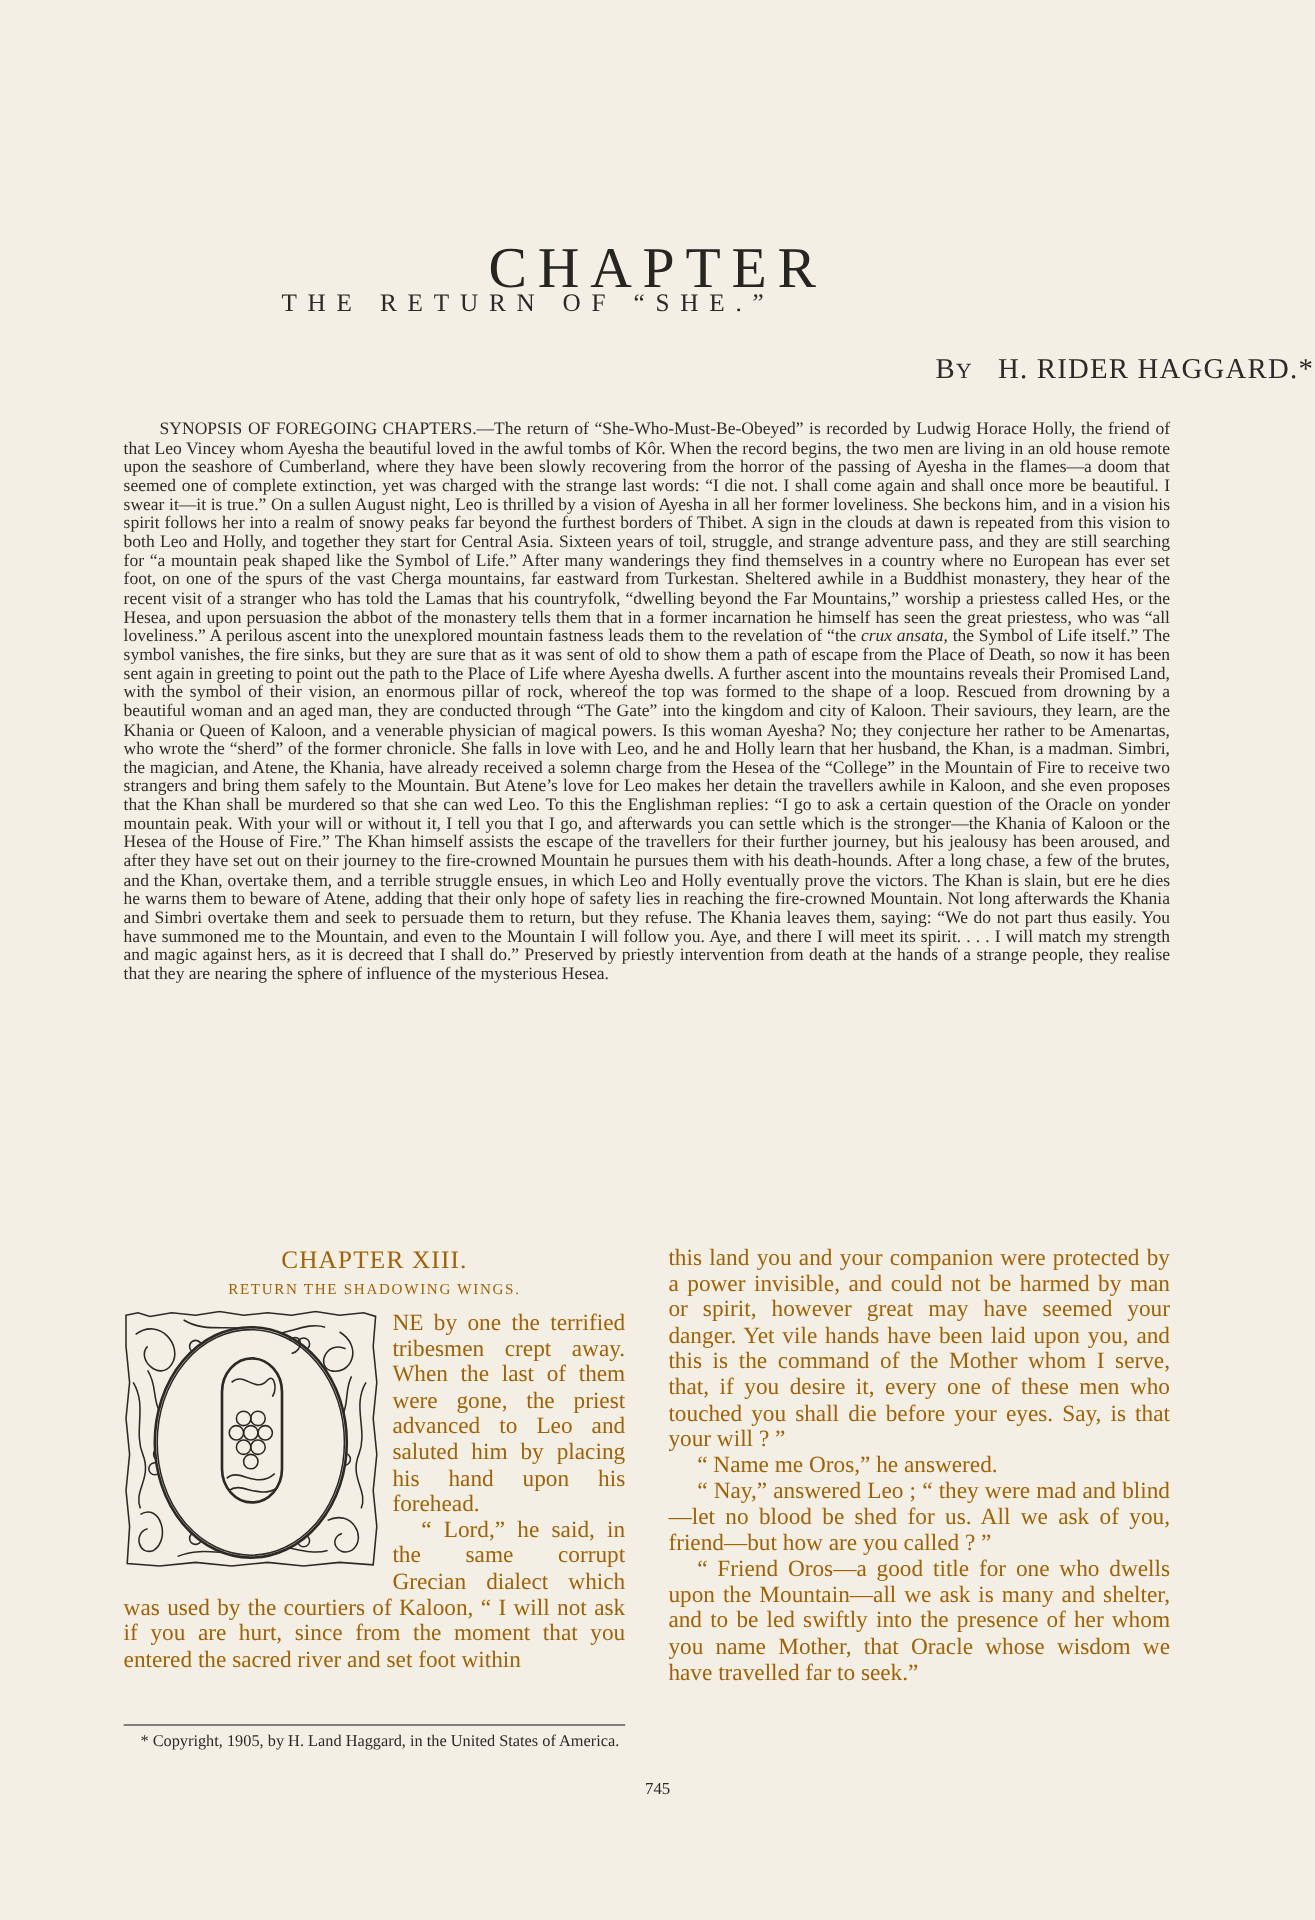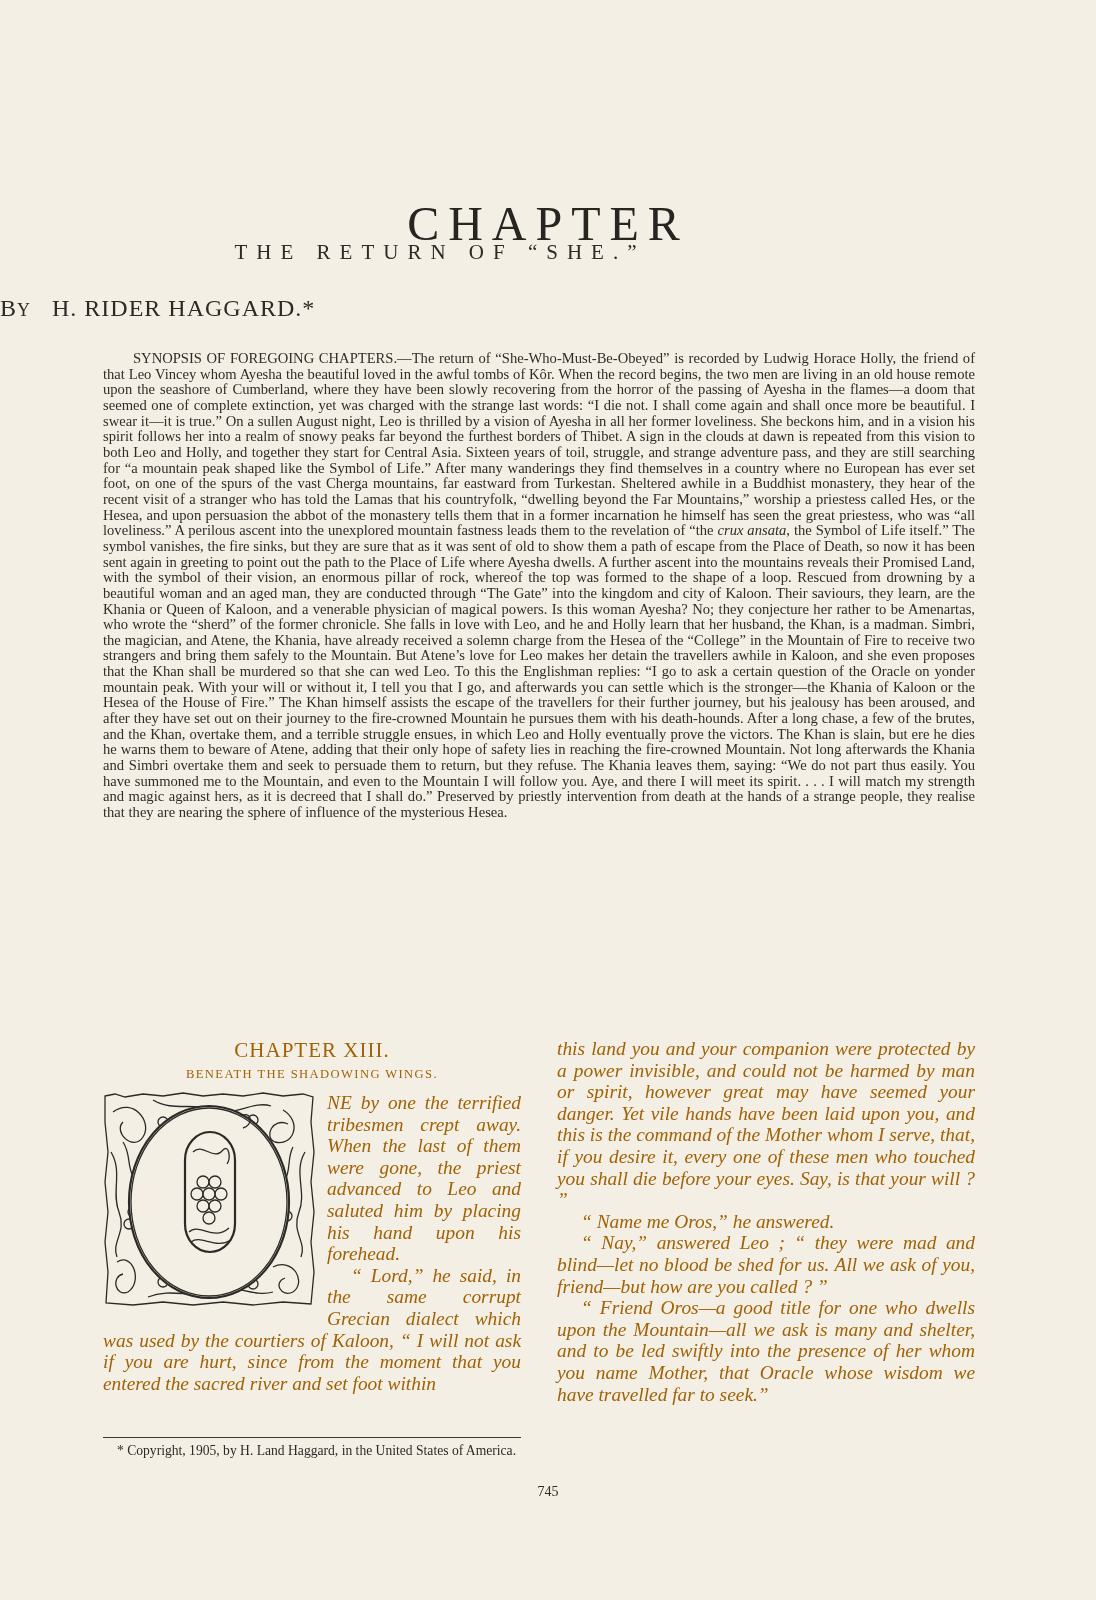--- a/index.html
+++ b/index.html
@@ -15,62 +15,62 @@
     position:absolute; top:168px; left:0; width:1096px; text-align:center;
     font-family:"Liberation Serif", serif; font-size:48px; letter-spacing:9px;
     font-weight:normal; line-height:48px; color:#262522;
   }
   .subtitle {
     position:absolute; top:240px; left:0; width:880px; text-align:center;
     font-family:"Liberation Serif", serif; font-size:21px; letter-spacing:9px;
     line-height:24px;
   }
   .byline {
-    position:absolute; top:294px; left:0; width:1095px; text-align:left;
+    position:absolute; top:294px; left:0; width:1095px; text-align:right;
     font-family:"Liberation Serif", serif; font-size:24px; letter-spacing:1px;
     line-height:28px;
   }
   .byline .sc { font-size:18px; }
   .synopsis {
     position:absolute; top:351px; left:103px; width:872px;
     font-family:"Liberation Serif", serif; font-size:14.6px; line-height:15.65px;
     text-align:justify; text-indent:30px; color:#2e2d2a;
     margin:0;
   }
   .synopsis em { font-style:italic; }
   .col { position:absolute; font-family:"Liberation Serif", serif; font-size:19.4px; line-height:21.6px; text-align:justify; color:#a16207; }
   .col-left { left:103px; top:1038px; width:418px; }
   .col-right { left:557px; top:1038px; width:418px; }
   .chapter-title { text-align:center; font-size:21px; letter-spacing:1px; line-height:24px; margin:0 0 4px 0; }
   .chapter-sub { text-align:center; font-size:12.6px; letter-spacing:1.4px; line-height:16px; margin:0 0 10px 0; }
   .dropcap {
     float:left; width:212px; height:216px; margin:0 12px 2px 0;
   }
   .dropcap svg { display:block; }
-  .col p { margin:0;font-style:italic; }
+  .col p { margin:0; }
   .col p.indent { text-indent:24px; }
   .col p.first { }
   .footnote-rule { position:absolute; left:103px; top:1437px; width:418px; height:0; border-top:1px solid #3a3834; }
   .footnote { position:absolute; left:103px; top:1443px; width:418px; font-family:"Liberation Serif", serif; font-size:13.6px; line-height:15px; text-align:justify; text-indent:14px; margin:0; }
   .pagenum { position:absolute; top:1484px; left:0; width:1096px; text-align:center; font-family:"Liberation Serif", serif; font-size:14px; }
 </style>
 </head>
 <body>
 
 <div class="page">
 
   <h1 class="title">CHAPTER</h1>
   <div class="subtitle">THE RETURN OF “SHE.”</div>
   <div class="byline"><span>B</span><span class="sc">Y</span>&nbsp;&nbsp;&nbsp;<span>H. RIDER HAGGARD.*</span></div>
 
   <p class="synopsis"><span>SYNOPSIS OF FOREGOING CHAPTERS.</span><span>—The return of “She-Who-Must-Be-Obeyed” is recorded by Ludwig Horace Holly, the friend of that Leo Vincey whom Ayesha the beautiful loved in the awful tombs of Kôr. When the record begins, the two men are living in an old house remote upon the seashore of Cumberland, where they have been slowly recovering from the horror of the passing of Ayesha in the flames—a doom that seemed one of complete extinction, yet was charged with the strange last words: “I die not. I shall come again and shall once more be beautiful. I swear it—it is true.” On a sullen August night, Leo is thrilled by a vision of Ayesha in all her former loveliness. She beckons him, and in a vision his spirit follows her into a realm of snowy peaks far beyond the furthest borders of Thibet. A sign in the clouds at dawn is repeated from this vision to both Leo and Holly, and together they start for Central Asia. Sixteen years of toil, struggle, and strange adventure pass, and they are still searching for “a mountain peak shaped like the Symbol of Life.” After many wanderings they find themselves in a country where no European has ever set foot, on one of the spurs of the vast Cherga mountains, far eastward from Turkestan. Sheltered awhile in a Buddhist monastery, they hear of the recent visit of a stranger who has told the Lamas that his countryfolk, “dwelling beyond the Far Mountains,” worship a priestess called Hes, or the Hesea, and upon persuasion the abbot of the monastery tells them that in a former incarnation he himself has seen the great priestess, who was “all loveliness.” A perilous ascent into the unexplored mountain fastness leads them to the revelation of “the </span><em>crux ansata</em><span>, the Symbol of Life itself.” The symbol vanishes, the fire sinks, but they are sure that as it was sent of old to show them a path of escape from the Place of Death, so now it has been sent again in greeting to point out the path to the Place of Life where Ayesha dwells. A further ascent into the mountains reveals their Promised Land, with the symbol of their vision, an enormous pillar of rock, whereof the top was formed to the shape of a loop. Rescued from drowning by a beautiful woman and an aged man, they are conducted through “The Gate” into the kingdom and city of Kaloon. Their saviours, they learn, are the Khania or Queen of Kaloon, and a venerable physician of magical powers. Is this woman Ayesha? No; they conjecture her rather to be Amenartas, who wrote the “sherd” of the former chronicle. She falls in love with Leo, and he and Holly learn that her husband, the Khan, is a madman. Simbri, the magician, and Atene, the Khania, have already received a solemn charge from the Hesea of the “College” in the Mountain of Fire to receive two strangers and bring them safely to the Mountain. But Atene’s love for Leo makes her detain the travellers awhile in Kaloon, and she even proposes that the Khan shall be murdered so that she can wed Leo. To this the Englishman replies: “I go to ask a certain question of the Oracle on yonder mountain peak. With your will or without it, I tell you that I go, and afterwards you can settle which is the stronger—the Khania of Kaloon or the Hesea of the House of Fire.” The Khan himself assists the escape of the travellers for their further journey, but his jealousy has been aroused, and after they have set out on their journey to the fire-crowned Mountain he pursues them with his death-hounds. After a long chase, a few of the brutes, and the Khan, overtake them, and a terrible struggle ensues, in which Leo and Holly eventually prove the victors. The Khan is slain, but ere he dies he warns them to beware of Atene, adding that their only hope of safety lies in reaching the fire-crowned Mountain. Not long afterwards the Khania and Simbri overtake them and seek to persuade them to return, but they refuse. The Khania leaves them, saying: “We do not part thus easily. You have summoned me to the Mountain, and even to the Mountain I will follow you. Aye, and there I will meet its spirit. . . . I will match my strength and magic against hers, as it is decreed that I shall do.” Preserved by priestly intervention from death at the hands of a strange people, they realise that they are nearing the sphere of influence of the mysterious Hesea.</span></p>
 
   <div class="col col-left">
     <div class="chapter-title">CHAPTER XIII.</div>
-    <div class="chapter-sub">BENEATH THE SHADOWING WINGS.</div>
+    <div class="chapter-sub">RETURN THE SHADOWING WINGS.</div>
     <div class="dropcap">
       <svg width="212" height="216" viewBox="0 0 212 216" fill="none" stroke="#2b2a27" stroke-width="1.3">
         <path d="M2 4 L12 2 L22 5 L40 2 L60 4 L80 1 L100 4 L120 2 L140 4 L160 1 L180 4 L200 2 L210 5 L208 30 L211 60 L208 90 L211 120 L208 150 L211 180 L208 212 L180 210 L150 213 L120 210 L90 213 L60 210 L30 213 L3 211 L5 180 L2 150 L5 120 L2 90 L5 60 L2 30 Z"></path>
         <path d="M10 20 C30 5, 50 30, 40 45 C30 60, 10 40, 20 30"></path>
         <path d="M180 18 C200 30, 190 55, 172 50 C160 45, 170 25, 185 32"></path>
         <path d="M14 170 C30 160, 40 190, 25 200 C12 205, 8 185, 20 182"></path>
         <path d="M170 175 C190 165, 204 190, 190 200 C178 206, 170 190, 182 186"></path>
         <path d="M8 60 C20 80, 8 100, 16 120 C24 140, 8 150, 14 165"></path>
         <path d="M202 60 C190 80, 204 100, 196 120 C188 140, 204 150, 198 165"></path>
         <path d="M50 8 C70 20, 90 10, 110 18 C130 26, 150 8, 168 14"></path>

